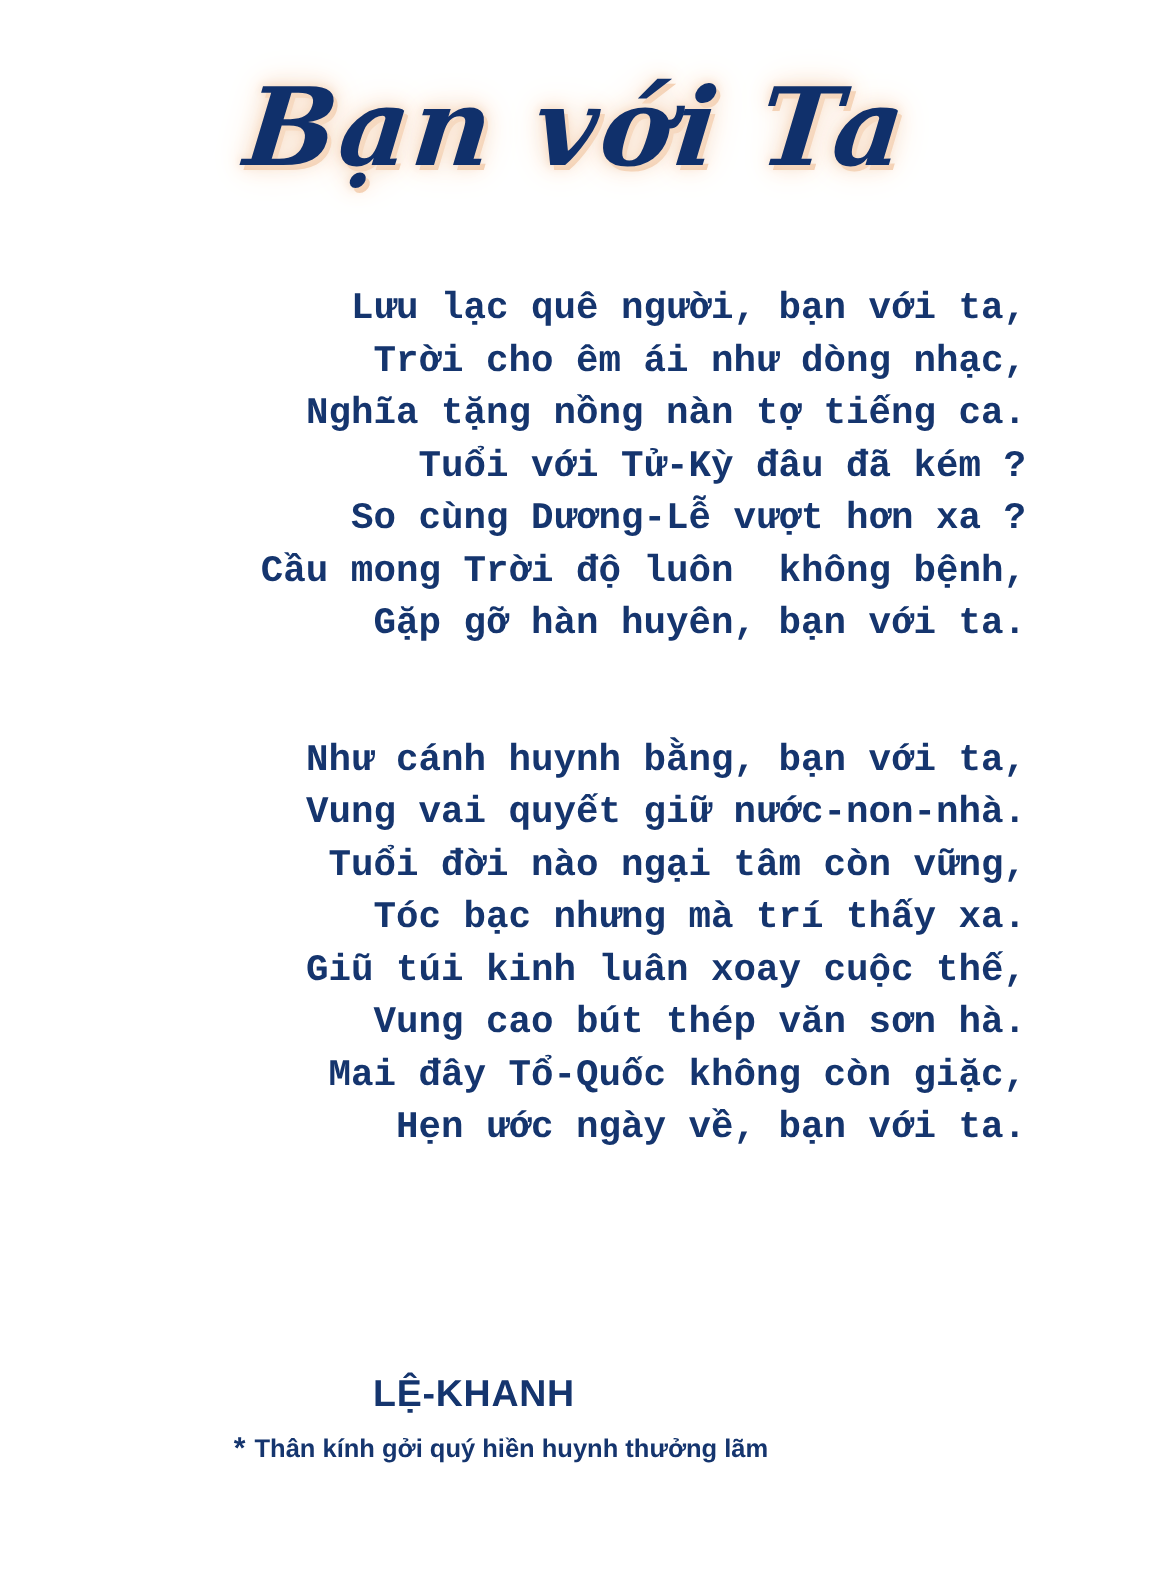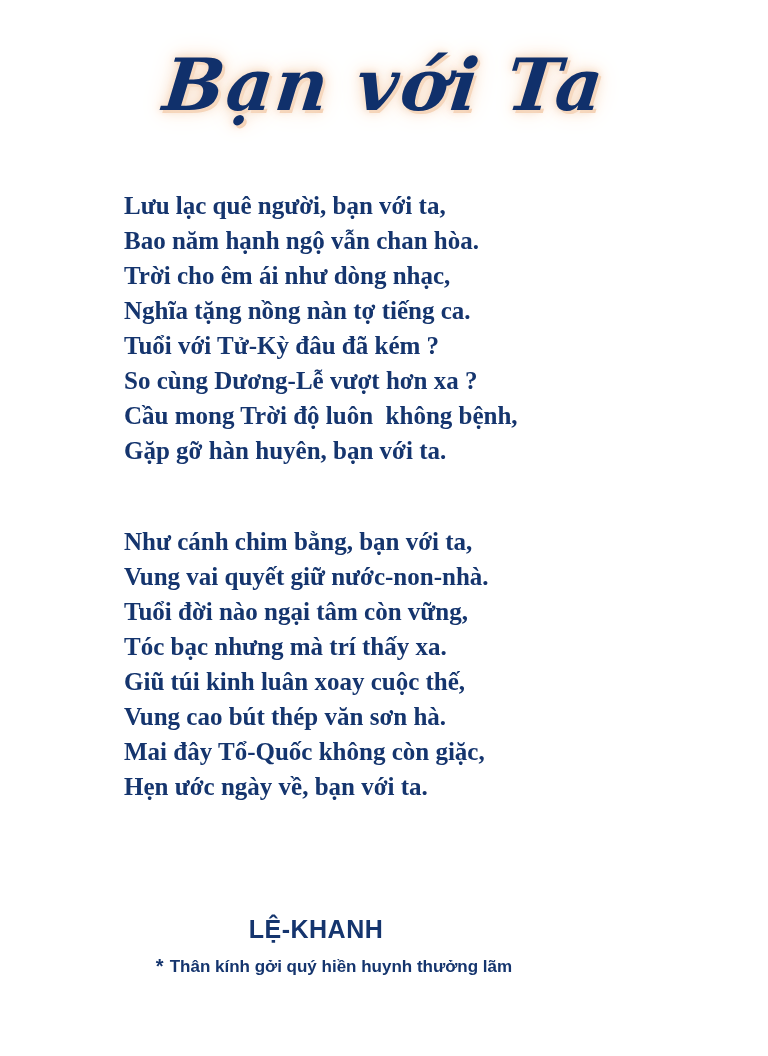--- a/index.html
+++ b/index.html
@@ -54,26 +54,27 @@
   .poem {
     position: absolute;
     top: 188px;
     left: 124px;
     width: 560px;
   }
   .stanza {
     margin: 0 0 56px 0;
   }
   .line {
-    font-family: Liberation Serif, serif;
+    font-family: Liberation Mono, monospace;
     font-weight: bold;
     font-size: 25px;
     line-height: 35px;
     color: #15356e;
     white-space: pre;
+    text-align: right;
   }
 
   
   .signature {
     position: absolute;
     top: 915px;
     left: 0;
     width: 632px;
     text-align: center;
     font-weight: bold;
@@ -103,31 +104,30 @@
 <div class="page">
 
   <div class="title-block">
     <div class="title-art">Bạn với Ta</div>
   </div>
 
   <div class="poem">
 
     <div class="stanza">
       <div class="line">Lưu lạc quê người, bạn với ta,</div>
-      <div class="line">Bao năm hạnh ngộ vẫn chan hòa.</div>
       <div class="line">Trời cho êm ái như dòng nhạc,</div>
       <div class="line">Nghĩa tặng nồng nàn tợ tiếng ca.</div>
       <div class="line">Tuổi với Tử-Kỳ đâu đã kém ?</div>
       <div class="line">So cùng Dương-Lễ vượt hơn xa ?</div>
       <div class="line">Cầu mong Trời độ luôn  không bệnh,</div>
       <div class="line">Gặp gỡ hàn huyên, bạn với ta.</div>
     </div>
 
     <div class="stanza">
-      <div class="line">Như cánh chim bằng, bạn với ta,</div>
+      <div class="line">Như cánh huynh bằng, bạn với ta,</div>
       <div class="line">Vung vai quyết giữ nước-non-nhà.</div>
       <div class="line">Tuổi đời nào ngại tâm còn vững,</div>
       <div class="line">Tóc bạc nhưng mà trí thấy xa.</div>
       <div class="line">Giũ túi kinh luân xoay cuộc thế,</div>
       <div class="line">Vung cao bút thép văn sơn hà.</div>
       <div class="line">Mai đây Tổ-Quốc không còn giặc,</div>
       <div class="line">Hẹn ước ngày về, bạn với ta.</div>
     </div>
 
   </div>

